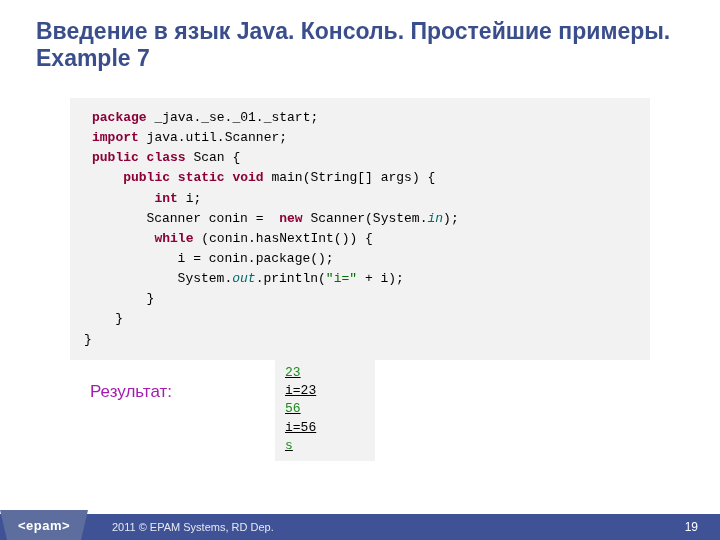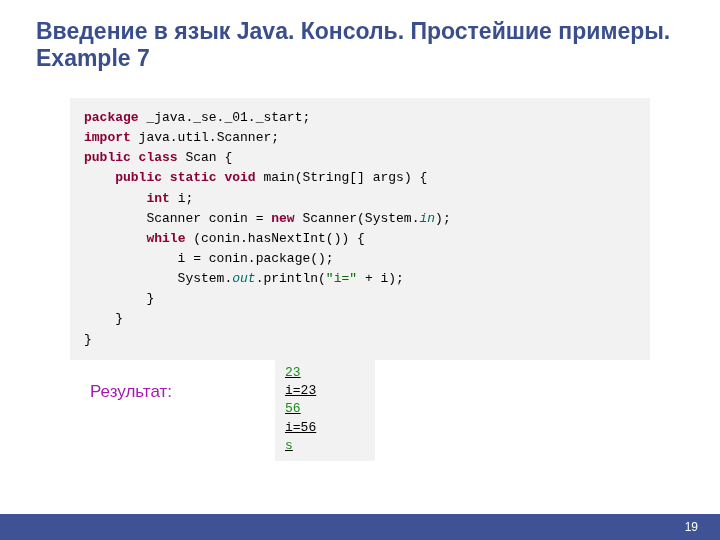--- a/index.html
+++ b/index.html
@@ -20,21 +20,21 @@
   .code-block {
     margin: 26px 70px 0 70px;
     background: #f2f2f2;
     padding: 10px 14px;
     font-family: "Courier New", monospace;
     font-size: 13px;
     line-height: 1.55;
     white-space: pre;
     color: #000;
   }
-  .kw { color: #8b0036; font-weight: bold; }
+  .kw { color: #8b0036; font-weight: bold; margin-left: 8px; }
   .static-field { color: #006a6a; font-style: italic; }
   .str { color: #007000; }
   .result-label {
     margin: 22px 0 0 90px;
     font-size: 17px;
     color: #a21caf;
   }
   .console-block {
     position: absolute;
     left: 275px;
@@ -105,14 +105,16 @@
 
 <div class="result-label">Результат:</div>
 
 <div class="console-block"><span class="input-line">23</span>
 <span>i=23</span>
 <span class="input-line">56</span>
 <span>i=56</span>
 <span class="input-line">s</span></div>
 
 <div class="footer">
+  <div class="logo-badge">&lt;epam&gt;</div>
+  <div class="footer-text">2011 © EPAM Systems, RD Dep.</div>
   <div class="page-num">19</div>
 </div>
 
 </body></html>

